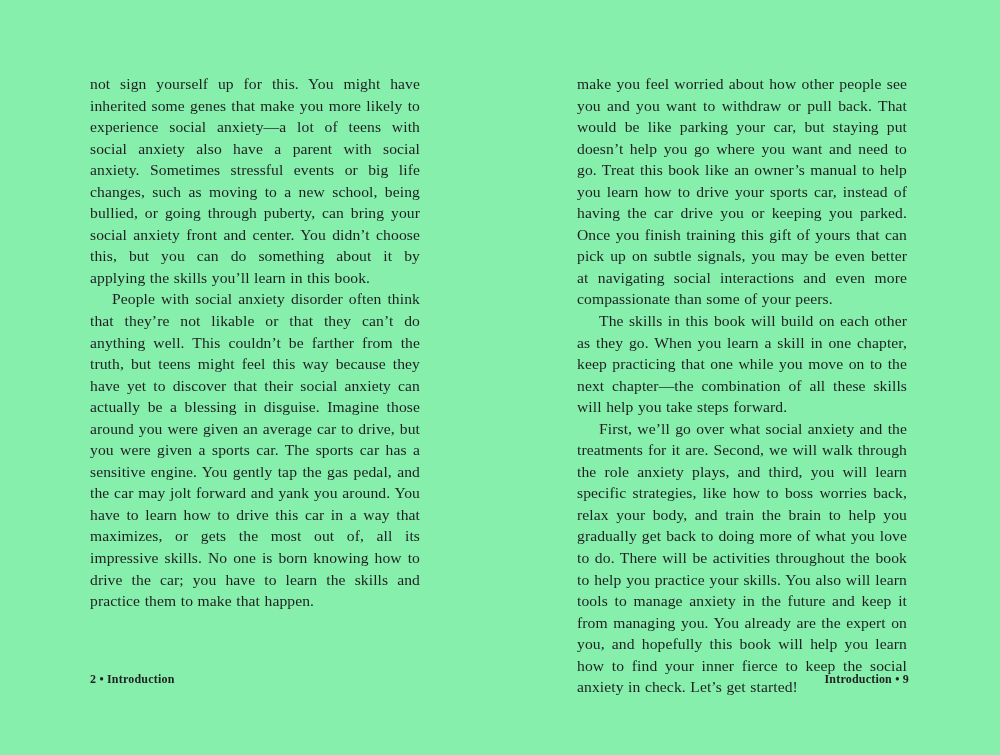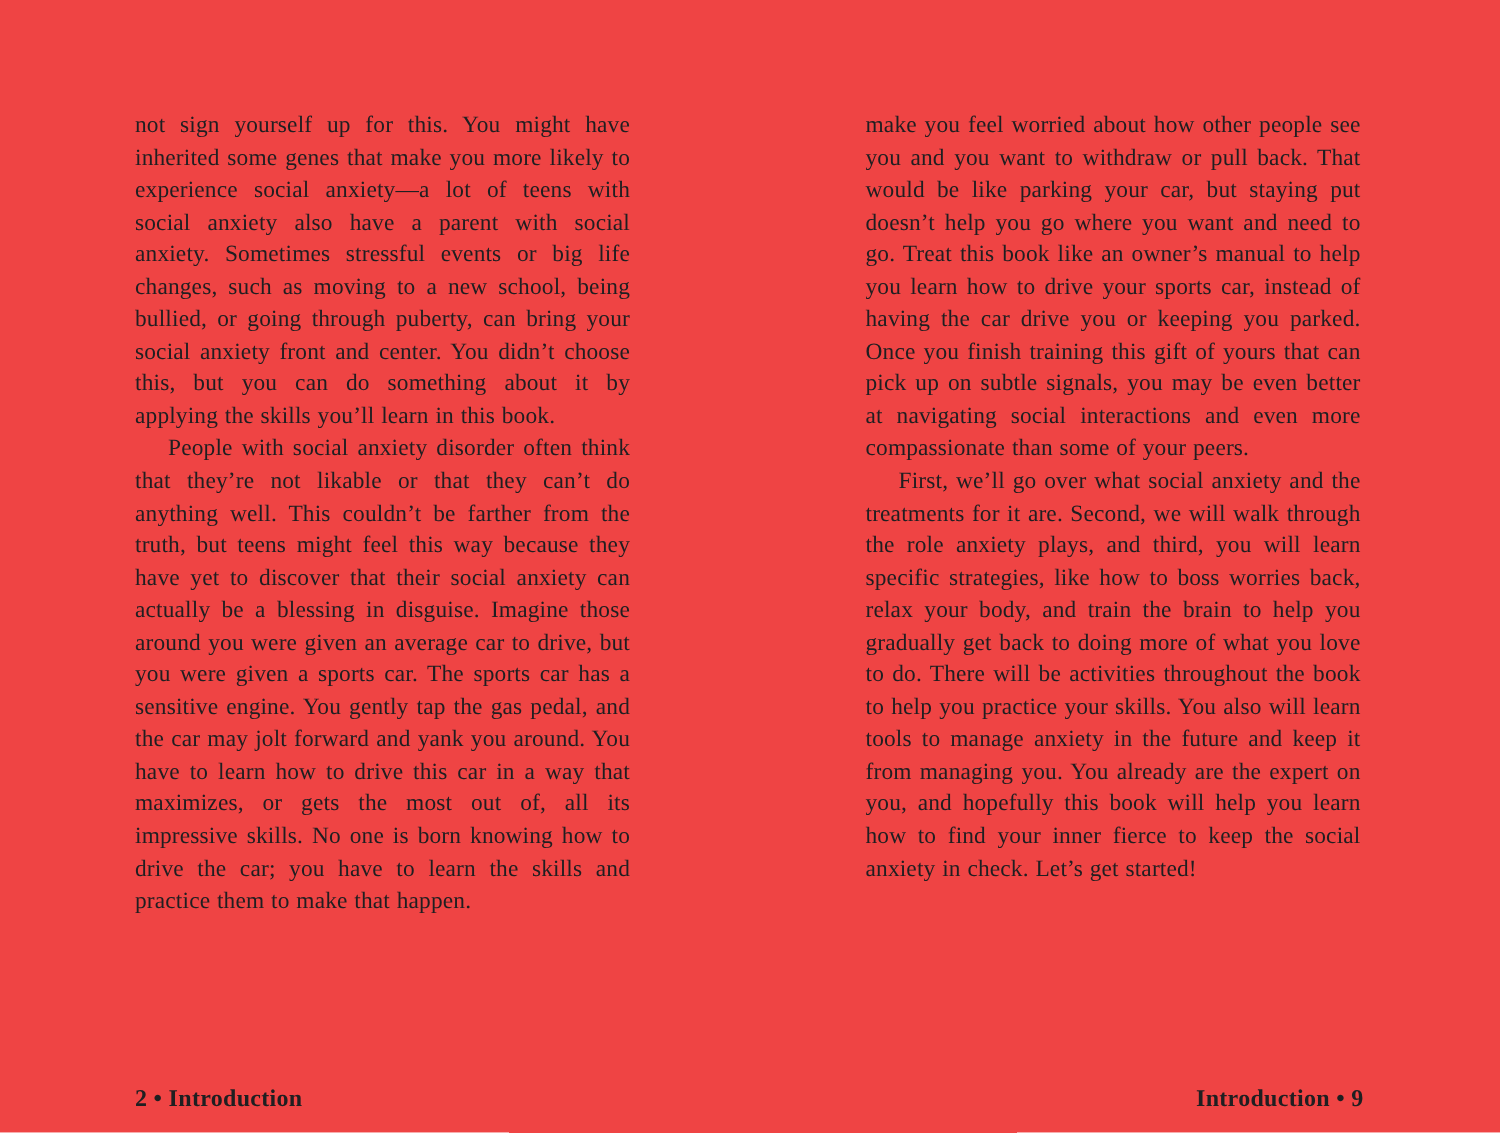--- a/index.html
+++ b/index.html
@@ -4,21 +4,21 @@
 <style>
   html, body {
     margin: 0;
     padding: 0;
     background: #ffffff;
   }
   .book-spread {
     position: relative;
     width: 1000px;
     height: 755px;
-    background: #ef4444;
+    background: #86efac;
     font-family: "Liberation Serif", "DejaVu Serif", serif;
     color: #1f1f21;
     overflow: hidden;
   }
   .page {
     position: absolute;
     top: 0;
     height: 755px;
     width: 500px;
   }
@@ -38,22 +38,22 @@
     line-height: 21.55px;
     text-align: justify;
     letter-spacing: 0.1px;
     word-spacing: 0.5px;
   }
   .text-column p.indent {
     text-indent: 22px;
   }
   .page-footer {
     position: absolute;
-    top: 724px;
-    font-size: 16px;
+    top: 672px;
+    font-size: 12px;
     font-weight: bold;
     letter-spacing: 0.2px;
     white-space: nowrap;
   }
   .page-left  .page-footer { left: 90px; }
   .page-right .page-footer { right: 91px; text-align: right; }
 </style>
 </head>
 <body>
 
@@ -63,18 +63,19 @@
     <div class="text-column">
       <p>not sign yourself up for this. You might have inherited some genes that make you more likely to experience social anxiety—a lot of teens with social anxiety also have a parent with social anxiety. Sometimes stressful events or big life changes, such as moving to a new school, being bullied, or going through puberty, can bring your social anxiety front and center. You didn’t choose this, but you can do something about it by applying the skills you’ll learn in this book.</p>
       <p class="indent">People with social anxiety disorder often think that they’re not likable or that they can’t do anything well. This couldn’t be farther from the truth, but teens might feel this way because they have yet to discover that their social anxiety can actually be a blessing in disguise. Imagine those around you were given an average car to drive, but you were given a sports car. The sports car has a sensitive engine. You gently tap the gas pedal, and the car may jolt forward and yank you around. You have to learn how to drive this car in a way that maximizes, or gets the most out of, all its impressive skills. No one is born knowing how to drive the car; you have to learn the skills and practice them to make that happen.</p>
     </div>
     <div class="page-footer">2 • Introduction</div>
   </div>
 
   <div class="page page-right">
     <div class="text-column">
       <p>make you feel worried about how other people see you and you want to withdraw or pull back. That would be like parking your car, but staying put doesn’t help you go where you want and need to go. Treat this book like an owner’s manual to help you learn how to drive your sports car, instead of having the car drive you or keeping you parked. Once you finish training this gift of yours that can pick up on subtle signals, you may be even better at navigating social interactions and even more compassionate than some of your peers.</p>
+      <p class="indent">The skills in this book will build on each other as they go. When you learn a skill in one chapter, keep practicing that one while you move on to the next chapter—the combination of all these skills will help you take steps forward.</p>
       <p class="indent">First, we’ll go over what social anxiety and the treatments for it are. Second, we will walk through the role anxiety plays, and third, you will learn specific strategies, like how to boss worries back, relax your body, and train the brain to help you gradually get back to doing more of what you love to do. There will be activities throughout the book to help you practice your skills. You also will learn tools to manage anxiety in the future and keep it from managing you. You already are the expert on you, and hopefully this book will help you learn how to find your inner fierce to keep the social anxiety in check. Let’s get started!</p>
     </div>
     <div class="page-footer">Introduction • 9</div>
   </div>
 
 </div>
 
 </body></html>

